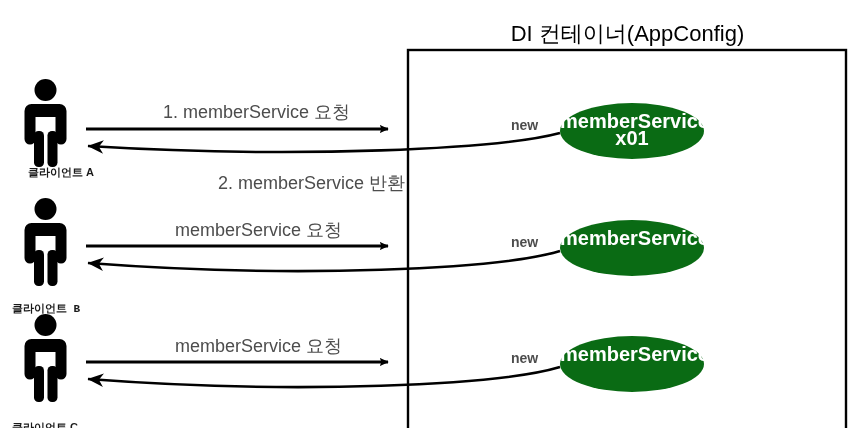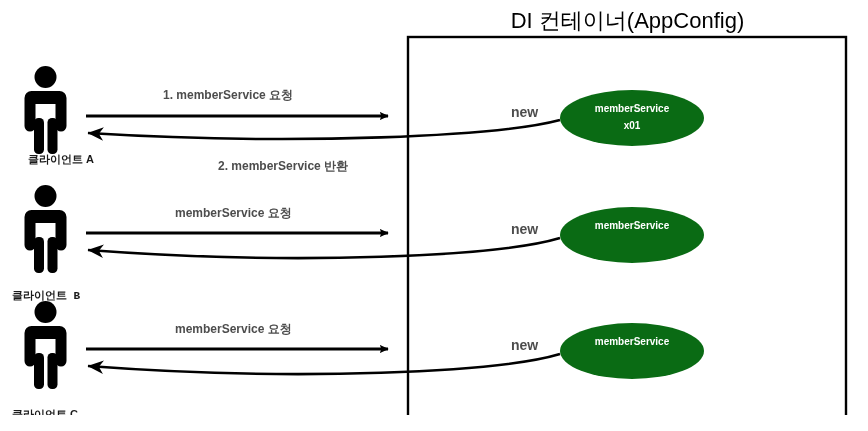--- a/index.html
+++ b/index.html
@@ -9,20 +9,21 @@
   }
   body {
     font-family: "Liberation Sans", sans-serif;
   }
   #canvas {
     position: relative;
     width: 868px;
     height: 415px;
     background: #ffffff;
     overflow: hidden;
+    margin-top: 13px;
   }
   #vector-layer {
     position: absolute;
     left: 0;
     top: 0;
     width: 868px;
     height: 431px;
   }
   .container-title {
     position: absolute;
@@ -37,37 +38,37 @@
   }
   .client-label {
     position: absolute;
     font-size: 11px;
     font-weight: bold;
     color: #1a1a1a;
     white-space: nowrap;
   }
   .arrow-label {
     position: absolute;
-    font-size: 12px;
-    font-weight: bold;
+    font-size: 18px;
+    font-weight: normal;
     color: #4d4d4d;
     white-space: nowrap;
   }
   .new-label {
     position: absolute;
     font-size: 14px;
     font-weight: bold;
     color: #4d4d4d;
     white-space: nowrap;
   }
   .bean-text {
     position: absolute;
     text-align: center;
     color: #ffffff;
-    font-size: 10px;
+    font-size: 20px;
     font-weight: bold;
     line-height: 17px;
     white-space: nowrap;
     pointer-events: none;
   }
 </style>
 </head>
 <body>
 
 <div id="canvas">

